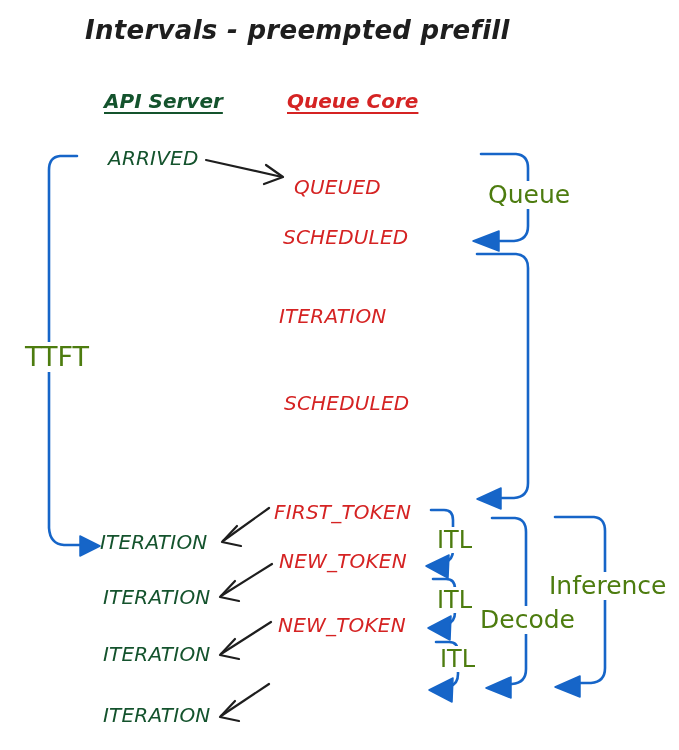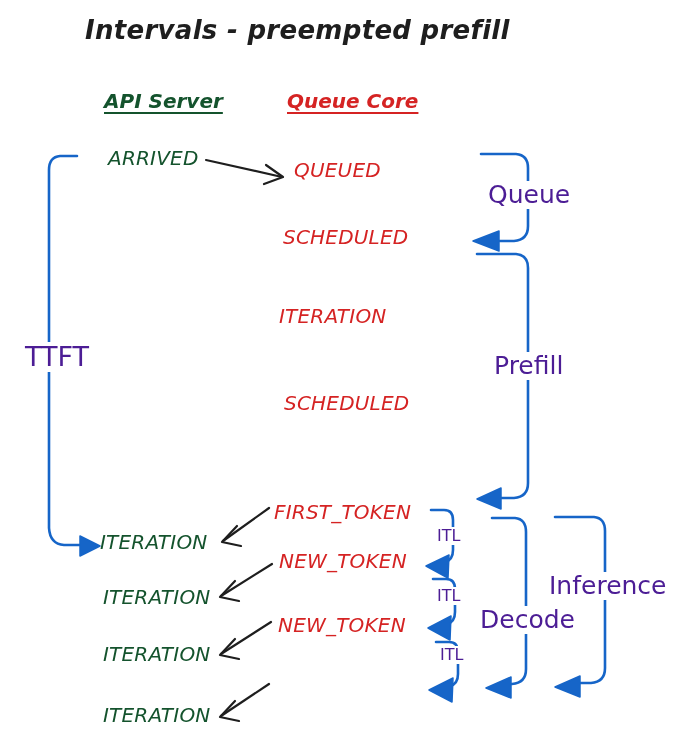--- a/index.html
+++ b/index.html
@@ -36,27 +36,27 @@
     text-decoration: underline;
     text-underline-offset: 4px;
   }
   .evt {
     font-size: 20px;
     letter-spacing: 0.2px;
   }
   .orange { color: #14532d; }
   .red    { color: #D52323; }
   .ivl {
-    color: #4c1d95;
+    color: #4d7c0f;
     background: #ffffff;
     padding: 0 3px;
   }
   .big  { font-size: 25px; }
   .mid  { font-size: 27px; }
-  .itl  { font-size: 16px; }
+  .itl  { font-size: 24px; }
   .blue-stroke { fill: none; stroke: #1665C8; stroke-width: 2.6; stroke-linecap: round; stroke-linejoin: round; }
   .blue-fill   { fill: #1665C8; stroke: #1665C8; stroke-width: 1.5; stroke-linejoin: round; }
   .ink-stroke  { fill: none; stroke: #1e1e1e; stroke-width: 2.2; stroke-linecap: round; stroke-linejoin: round; }
 </style>
 </head>
 <body>
 
 <div class="canvas">
 
   <svg class="lines" viewBox="0 0 679 750" xmlns="http://www.w3.org/2000/svg">
@@ -105,30 +105,29 @@
 
   <span class="t hdr script orange" style="left:104px; top:90px">API Server</span>
   <span class="t hdr script red" style="left:287px; top:90px">Queue Core</span>
 
   <span class="t evt script orange" style="left:108px; top:147px">ARRIVED</span>
   <span class="t evt script orange" style="left:100px; top:531px">ITERATION</span>
   <span class="t evt script orange" style="left:103px; top:586px">ITERATION</span>
   <span class="t evt script orange" style="left:103px; top:643px">ITERATION</span>
   <span class="t evt script orange" style="left:103px; top:704px">ITERATION</span>
 
-  <span class="t evt script red" style="left:294px; top:159px">QUEUED</span>
+  <span class="t evt script red" style="left:294px; top:176px">QUEUED</span>
   <span class="t evt script red" style="left:283px; top:226px">SCHEDULED</span>
   <span class="t evt script red" style="left:279px; top:305px">ITERATION</span>
   <span class="t evt script red" style="left:284px; top:392px">SCHEDULED</span>
   <span class="t evt script red" style="left:274px; top:501px">FIRST_TOKEN</span>
   <span class="t evt script red" style="left:279px; top:550px">NEW_TOKEN</span>
   <span class="t evt script red" style="left:278px; top:614px">NEW_TOKEN</span>
 
   <span class="t ivl mid" style="left:22px; top:342px">TTFT</span>
   <span class="t ivl big" style="left:485px; top:181px">Queue</span>
-  <span class="t ivl big" style="left:491px; top:352px">Prefill</span>
   <span class="t ivl itl" style="left:434px; top:527px">ITL</span>
   <span class="t ivl itl" style="left:434px; top:587px">ITL</span>
   <span class="t ivl itl" style="left:437px; top:646px">ITL</span>
   <span class="t ivl big" style="left:546px; top:572px">Inference</span>
   <span class="t ivl big" style="left:477px; top:606px">Decode</span>
 
 </div>
 
 </body></html>

